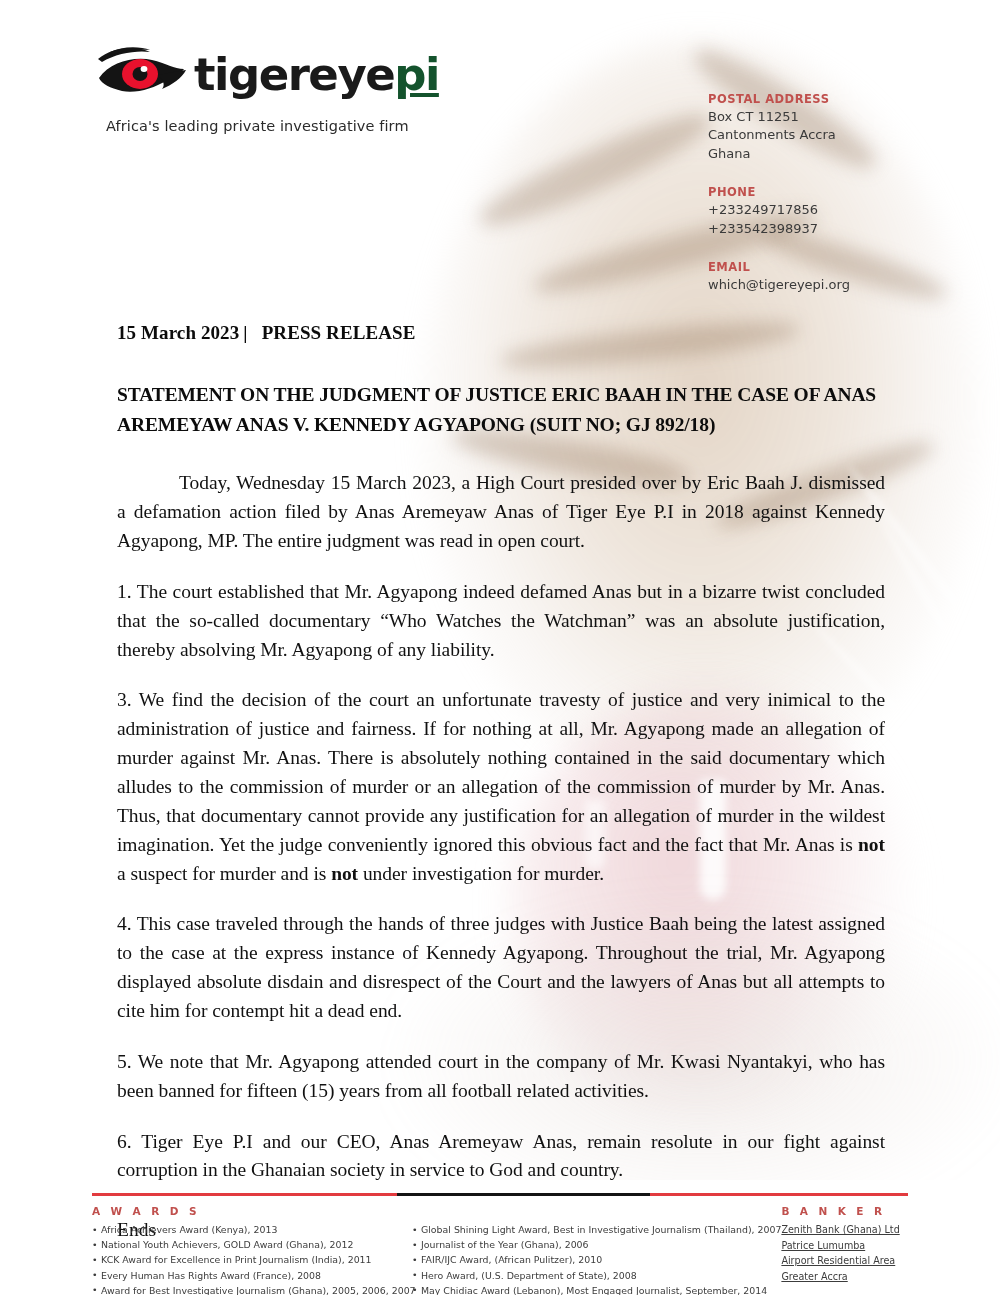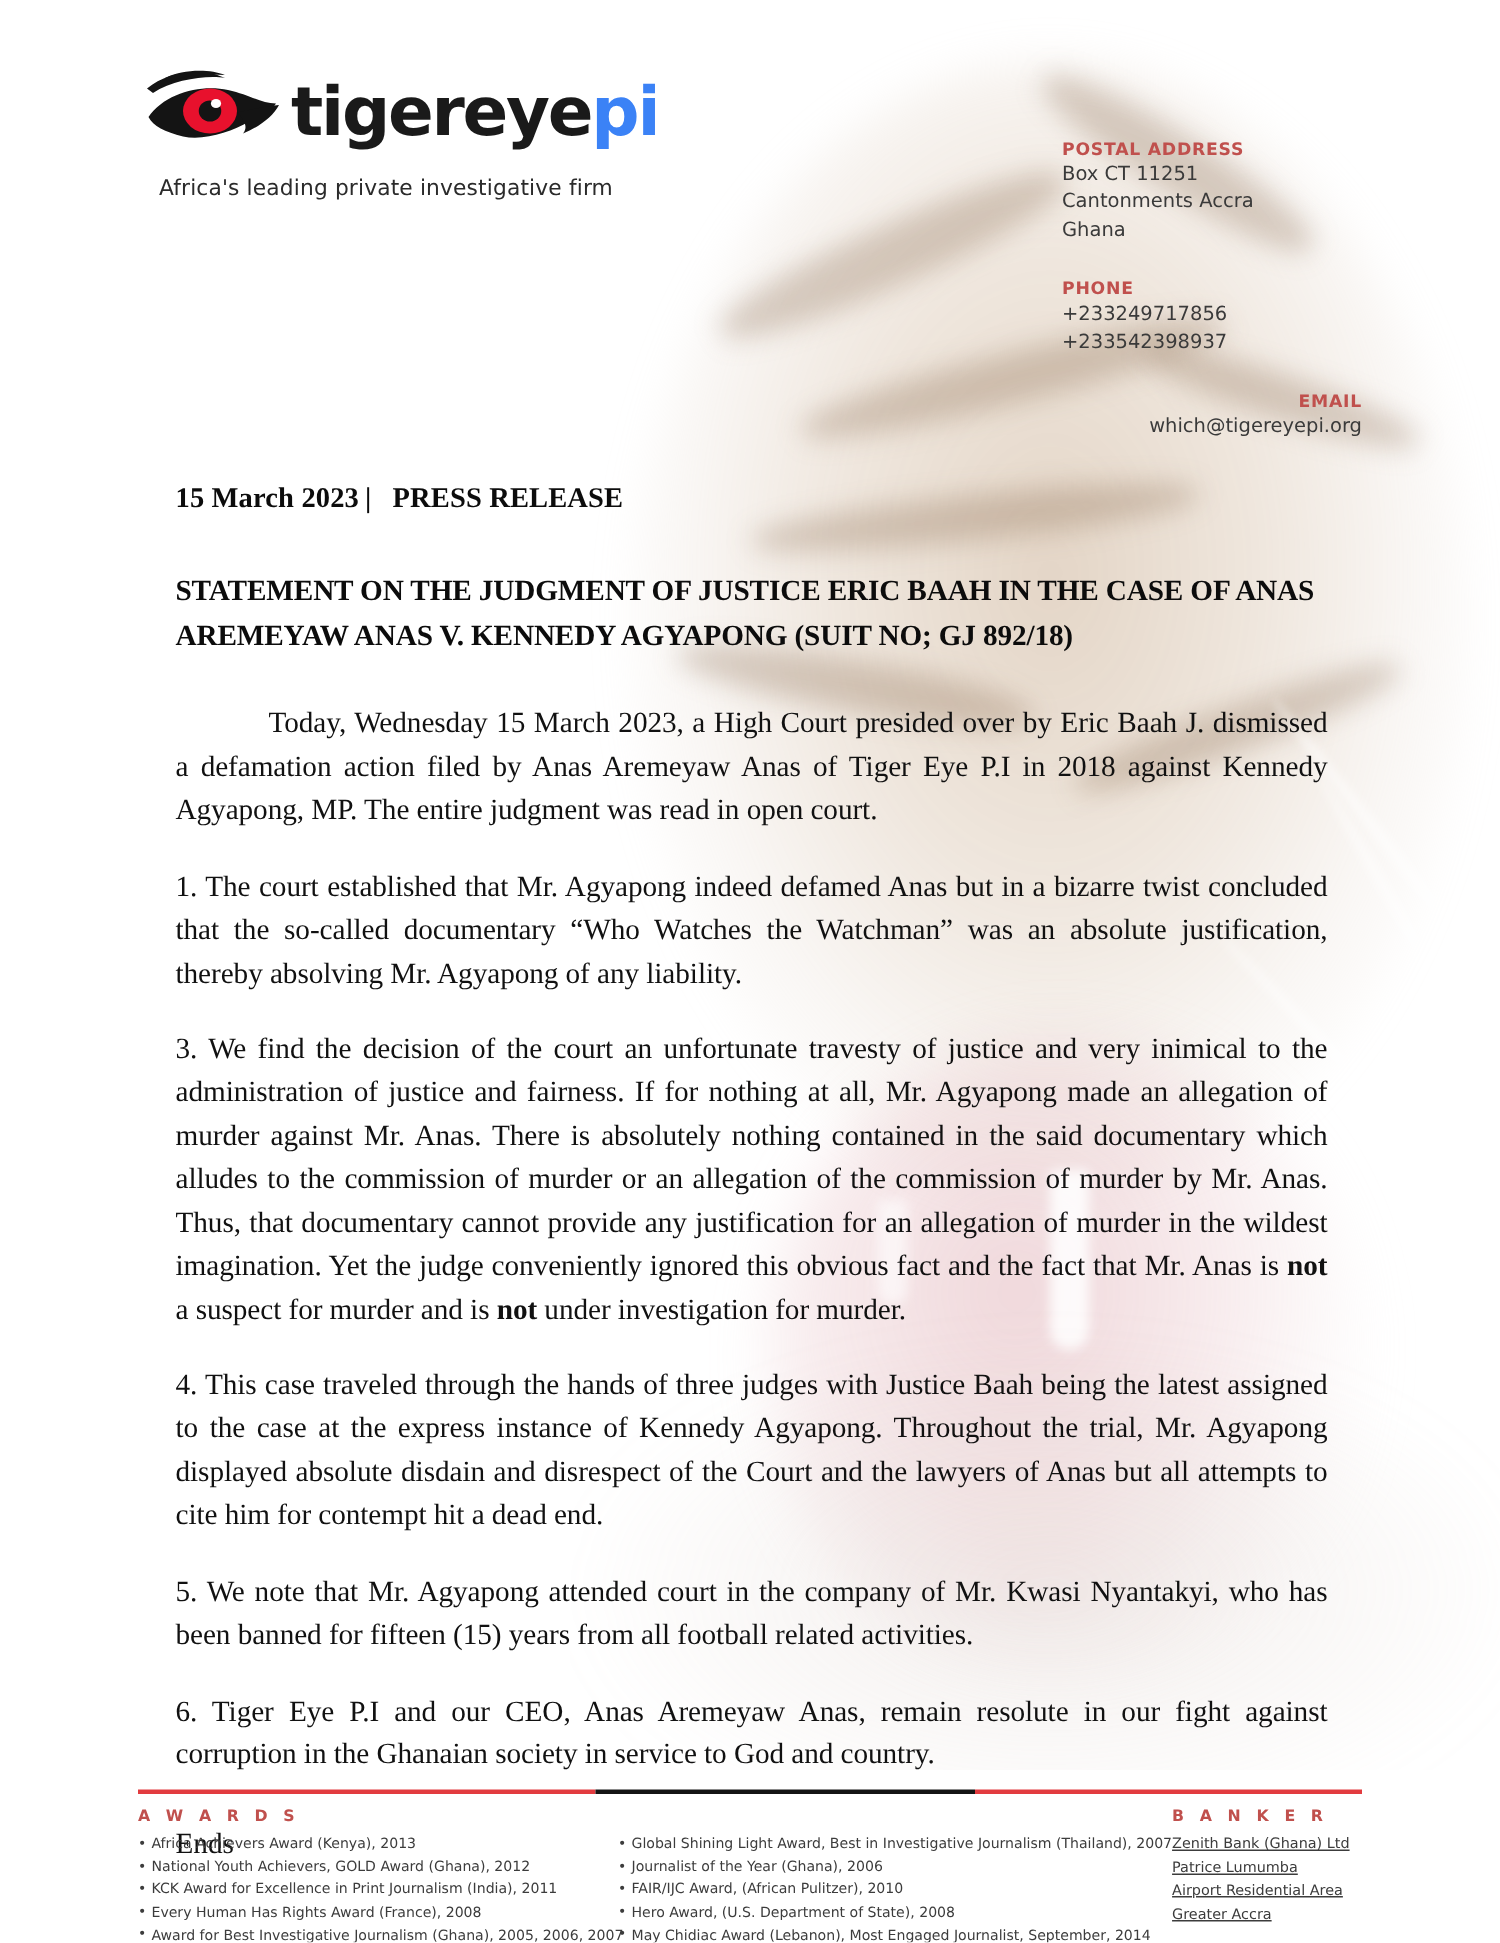--- a/index.html
+++ b/index.html
@@ -101,21 +101,21 @@
   }
   .logo-word {
     font-family: "DejaVu Sans", sans-serif;
     font-weight: bold;
     font-size: 45px;
     letter-spacing: -1.5px;
     line-height: 1;
     margin-left: 2px;
     color: #1a1a1a;
   }
-  .logo-word .pi { color: #3b82f6; }
+  .logo-word .pi { color: #14532d; text-decoration: underline; }
   .tagline {
     font-family: "DejaVu Sans", sans-serif;
     font-size: 14.5px;
     color: #2b2b2b;
     margin-top: 12px;
     margin-left: 10px;
     letter-spacing: 0.1px;
   }
 
   .contact {
@@ -131,21 +131,21 @@
     font-size: 11.5px;
     letter-spacing: 0.5px;
     margin-bottom: 2px;
   }
   .contact-line {
     color: #3a3a3a;
     font-size: 13px;
     line-height: 1.42;
   }
   .contact-group { margin-bottom: 22px; }
-  .contact-group:last-child { margin-bottom: 12px; text-align: right; }
+  .contact-group:last-child { margin-bottom: 12px; }
 
   
   .body-wrap {
     position: absolute;
     left: 117px;
     top: 322px;
     width: 768px;
   }
   .dateline {
     font-size: 19px;

